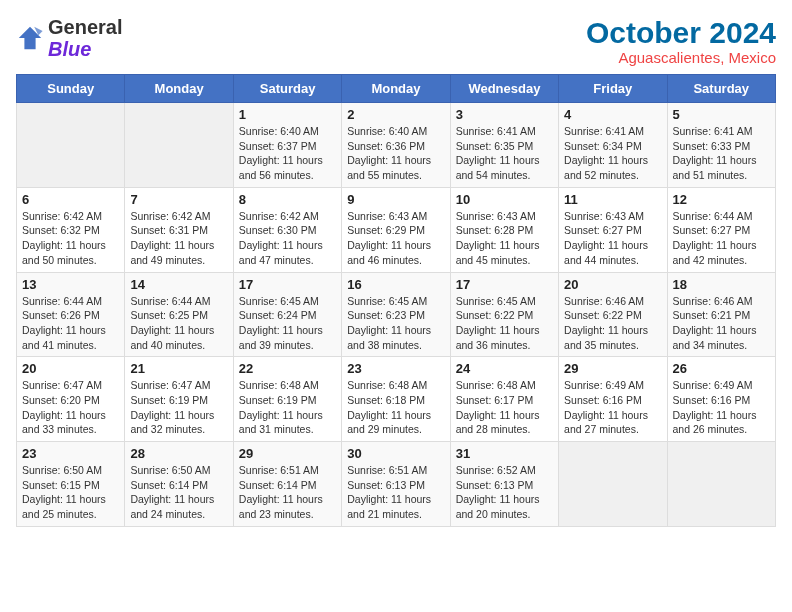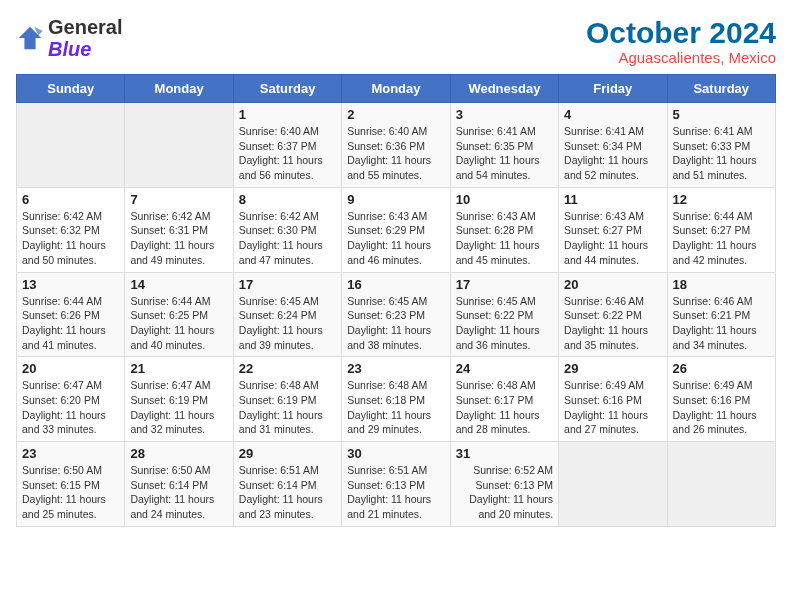--- a/index.html
+++ b/index.html
@@ -309,21 +309,21 @@
 Daylight: 11 hours and 23 minutes.</div>
         </td>
         <td>
           <span class="day-num">30</span>
           <div class="day-info" style="white-space: pre-line;">Sunrise: 6:51 AM
 Sunset: 6:13 PM
 Daylight: 11 hours and 21 minutes.</div>
         </td>
         <td>
           <span class="day-num">31</span>
-          <div class="day-info" style="white-space: pre-line; text-align: right;">Sunrise: 6:52 AM
+          <div class="day-info" style="white-space: pre-line;">Sunrise: 6:52 AM
 Sunset: 6:13 PM
 Daylight: 11 hours and 20 minutes.</div>
         </td>
         <td class="empty-cell"></td>
         <td class="empty-cell"></td>
       </tr>
     </tbody>
 </table>
 
 </body></html>

